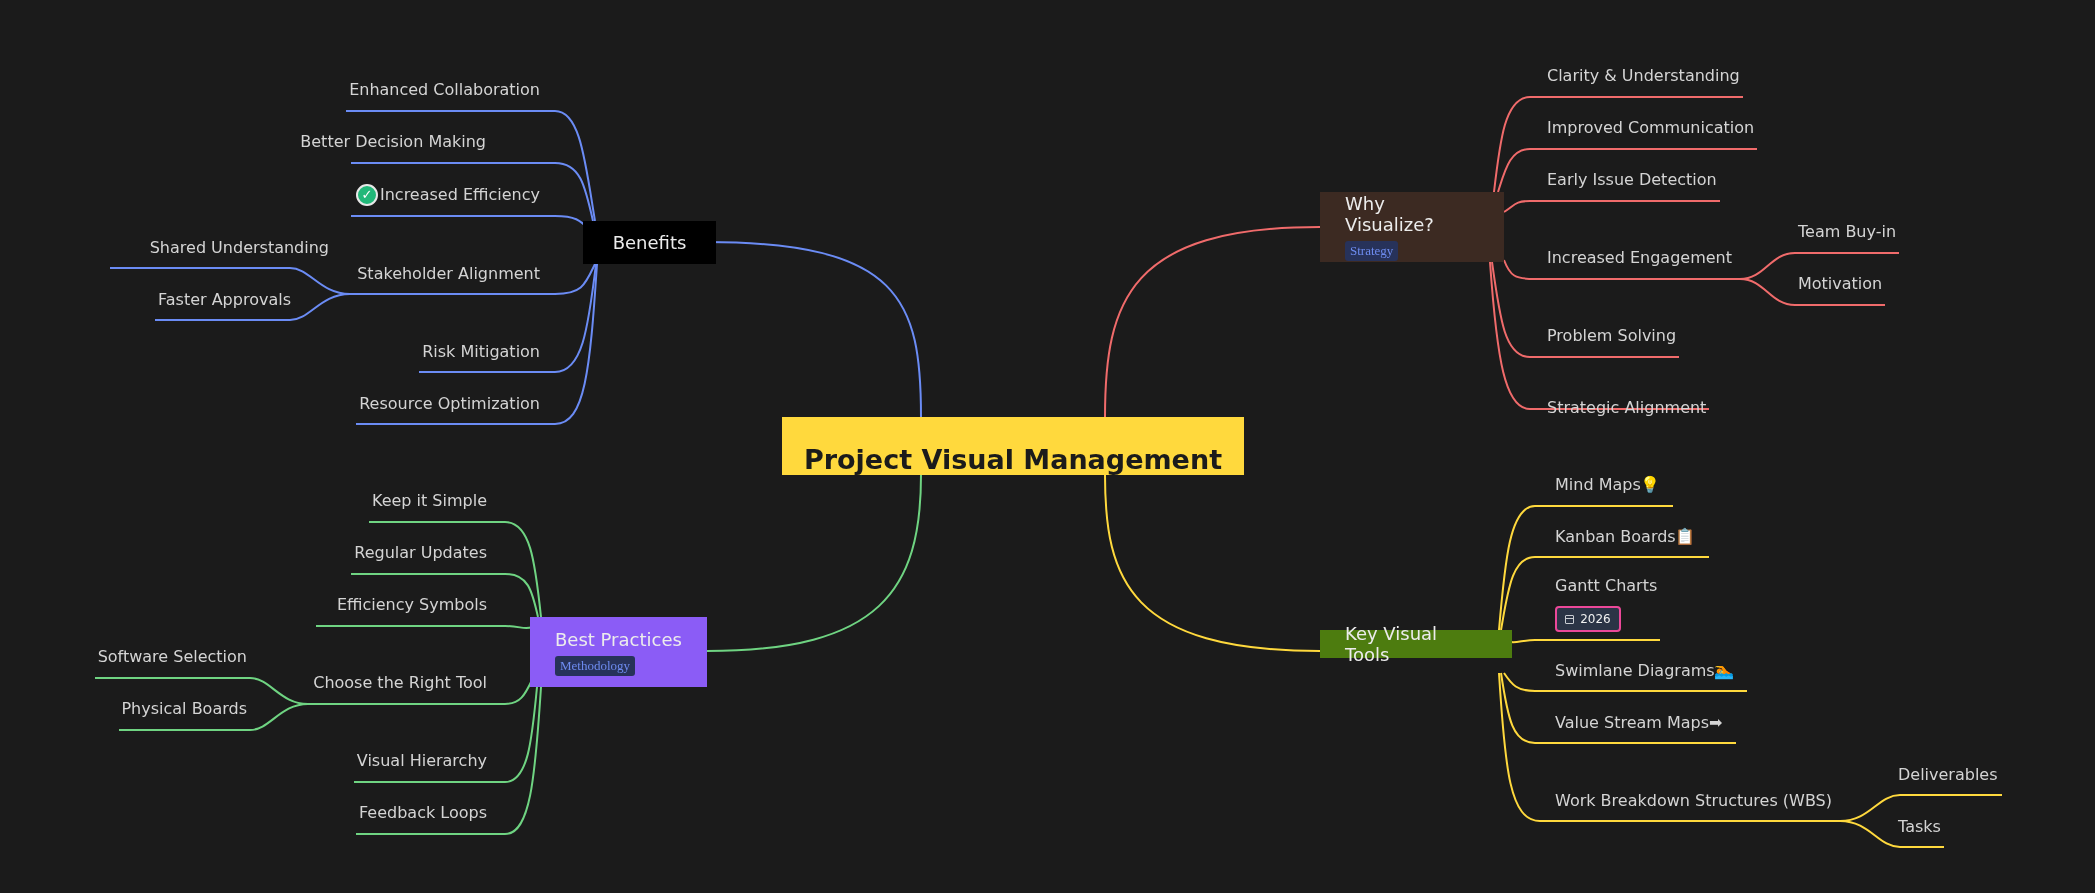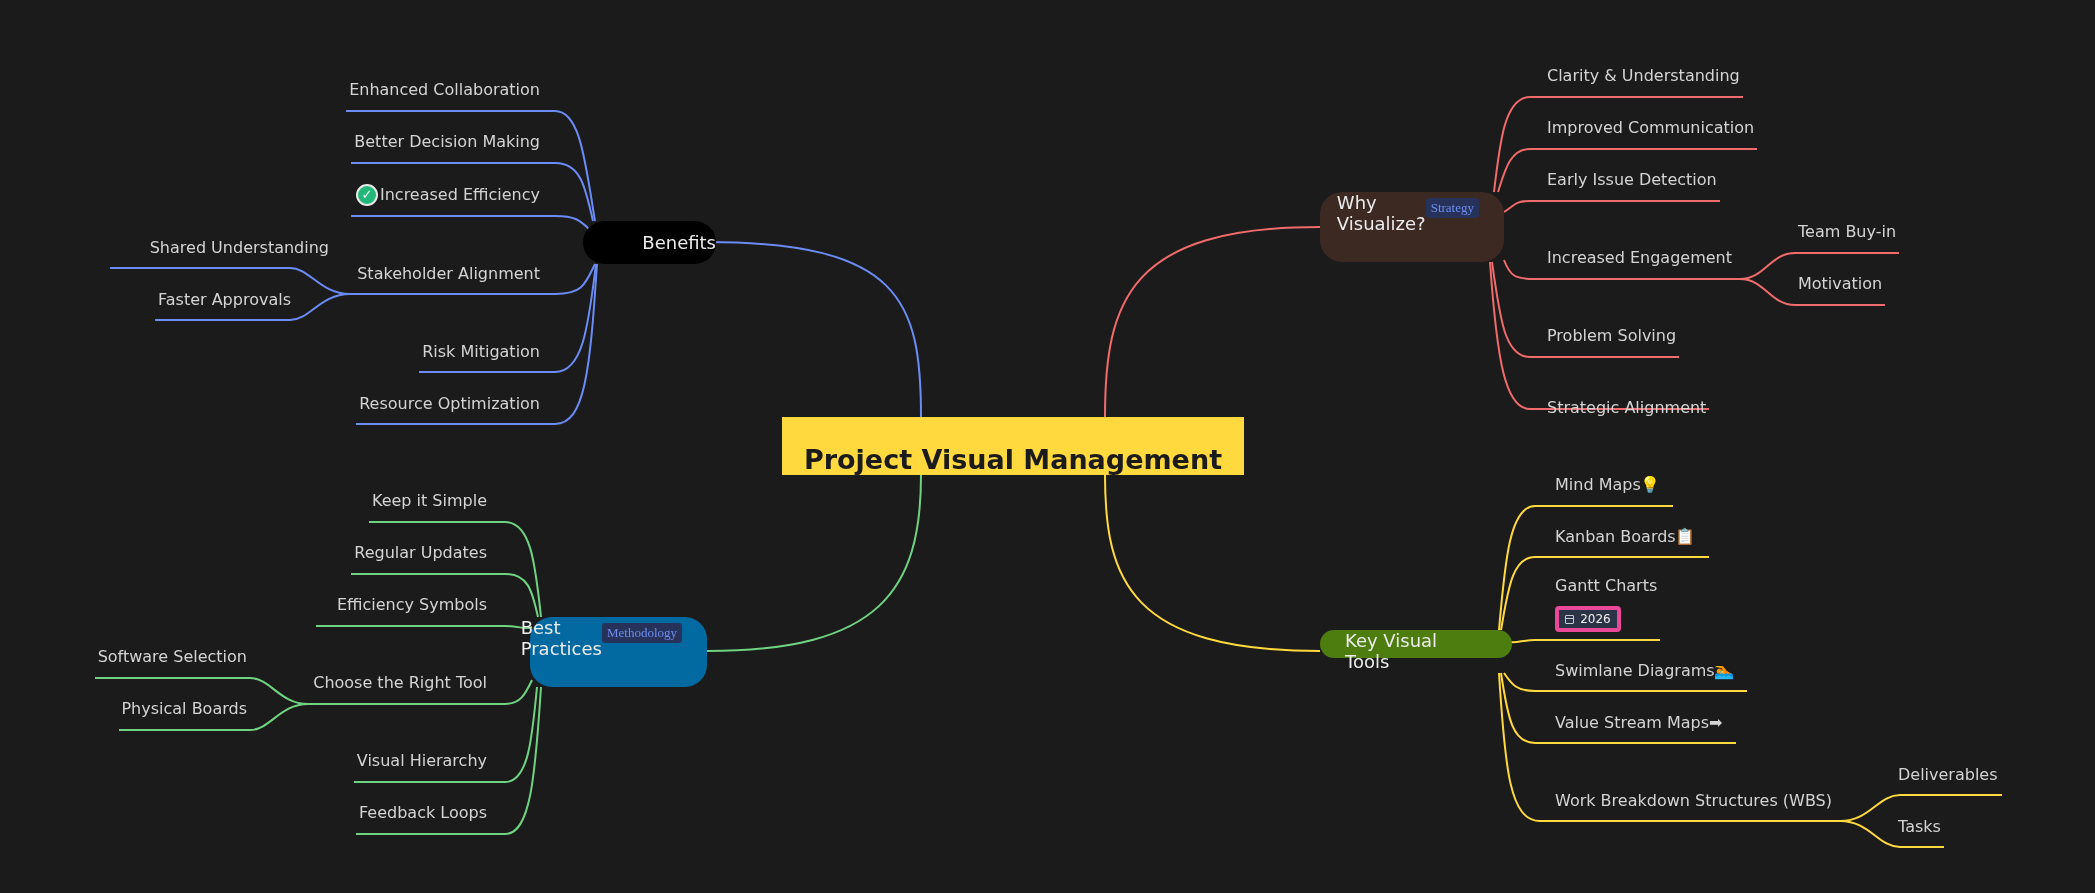--- a/index.html
+++ b/index.html
@@ -8,42 +8,42 @@
     font-family: "DejaVu Sans", sans-serif; color: #d6d6d6;
   }
   svg.edges { position: absolute; left: 0; top: 0; width: 2095px; height: 893px; }
   .root {
     position: absolute; left: 782px; top: 417px; width: 462px; height: 58px;
     background: #ffd93d; color: #1b1b1b; font-weight: bold; font-size: 27px;
     display: flex; align-items: flex-end; justify-content: center; box-sizing: border-box;
   }
   .branch {
     position: absolute; box-sizing: border-box; color: #ececec; font-size: 18px;
-    padding: 0 25px; display: flex; flex-direction: row; justify-content: flex-end; border-radius: 22px;
+    padding: 0 25px; display: flex; flex-direction: column; justify-content: center;
   }
   .branch .tag {
     display: inline-block; margin-top: 6px; font-size: 13px; color: #6e8cf0;
     background: #27325a; border-radius: 3px; padding: 2px 5px; align-self: flex-start; font-family: Liberation Serif, serif;
   }
   .b-benefits { left: 583px; top: 221px; width: 133px; height: 43px; background: #000000; align-items: center; padding: 0; }
   .b-why { left: 1320px; top: 192px; width: 184px; height: 70px; background: #3c2a22; }
-  .b-best { left: 530px; top: 617px; width: 177px; height: 70px; background: #0369a1; }
+  .b-best { left: 530px; top: 617px; width: 177px; height: 70px; background: #8b5cf6; }
   .b-tools { left: 1320px; top: 630px; width: 192px; height: 28px; background: #4d7c0f; }
   .leaf {
     position: absolute; font-size: 16px; color: #d4d4d4; white-space: nowrap; line-height: 20px;
   }
   .leaf.r { text-align: right; }
   .check {
     display: inline-block; width: 22px; height: 22px; border-radius: 50%; background: #21b879;
     border: 2px solid #e8e8e8; box-sizing: border-box; color: #fff; font-size: 13px;
     text-align: center; line-height: 18px; vertical-align: middle; margin-right: 2px;
   }
   .date-badge {
     position: absolute; left: 1555px; top: 606px; width: 66px; height: 26px; box-sizing: border-box;
-    background: #2b3446; border: 4px solid #ec4899; border-radius: 4px; color: #f0f0f0;
+    background: #2b3446; border: 2px solid #ec4899; border-radius: 4px; color: #f0f0f0;
     font-size: 12px; display: flex; align-items: center; justify-content: center; gap: 6px;
   }
   .cal {
     display: inline-block; width: 9px; height: 9px; border: 1px solid #c9ccd2; border-radius: 1px;
     box-sizing: border-box; position: relative;
   }
   .cal::before { content: ""; position: absolute; left: 0; right: 0; top: 2px; border-top: 1px solid #c9ccd2; }
 </style>
 </head>
 <body>
@@ -101,21 +101,21 @@
 </svg>
 
 <div class="root">
   <span>Project Visual Management</span>
 </div>
 
 <div class="branch b-benefits">
   <span>Benefits</span>
 </div>
 <div class="leaf r" style="right:1555px; top:80px;"><span>Enhanced Collaboration</span></div>
-<div class="leaf r" style="right:1555px; top:132px;"><span>Better Decision Making</span></div>
+<div class="leaf r" style="right:1609px; top:132px;"><span>Better Decision Making</span></div>
 <div class="leaf r" style="right:1555px; top:184px;"><span class="check">✓</span><span>Increased Efficiency</span></div>
 <div class="leaf r" style="right:1555px; top:264px;"><span>Stakeholder Alignment</span></div>
 <div class="leaf r" style="right:1766px; top:238px;"><span>Shared Understanding</span></div>
 <div class="leaf r" style="right:1804px; top:290px;"><span>Faster Approvals</span></div>
 <div class="leaf r" style="right:1555px; top:342px;"><span>Risk Mitigation</span></div>
 <div class="leaf r" style="right:1555px; top:394px;"><span>Resource Optimization</span></div>
 
 <div class="branch b-why">
   <span>Why Visualize?</span>
   <span class="tag">Strategy</span>

